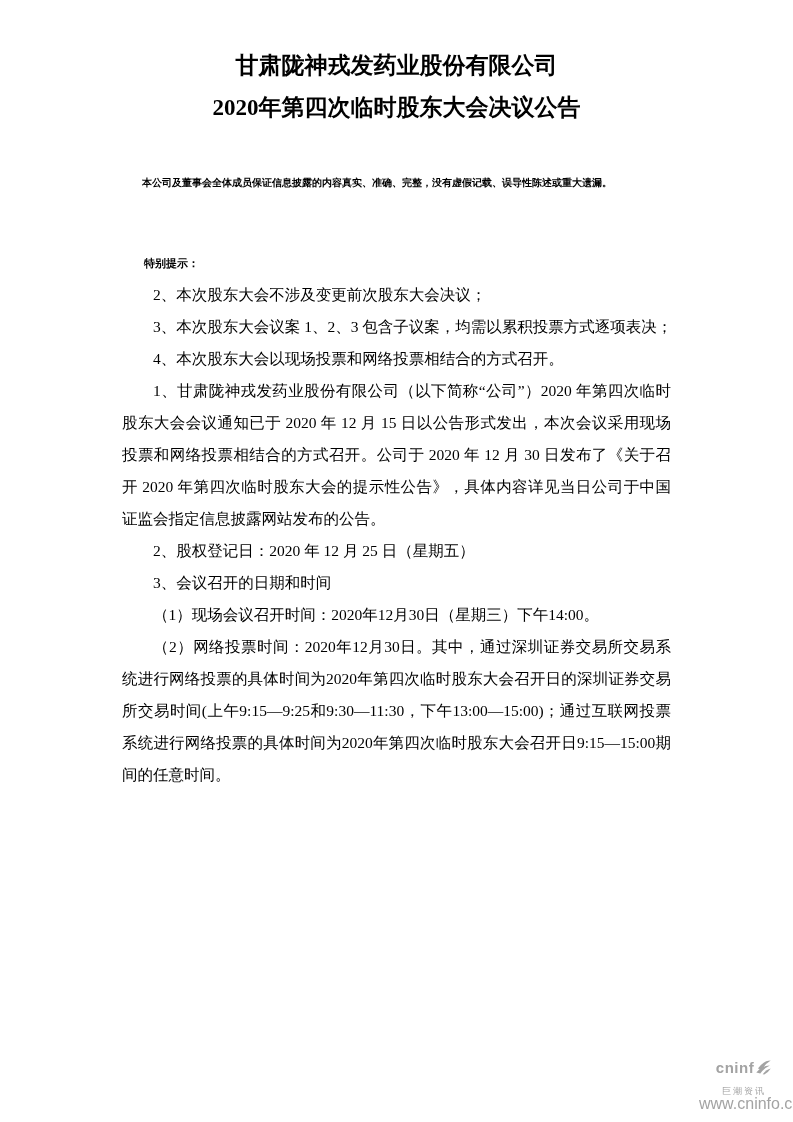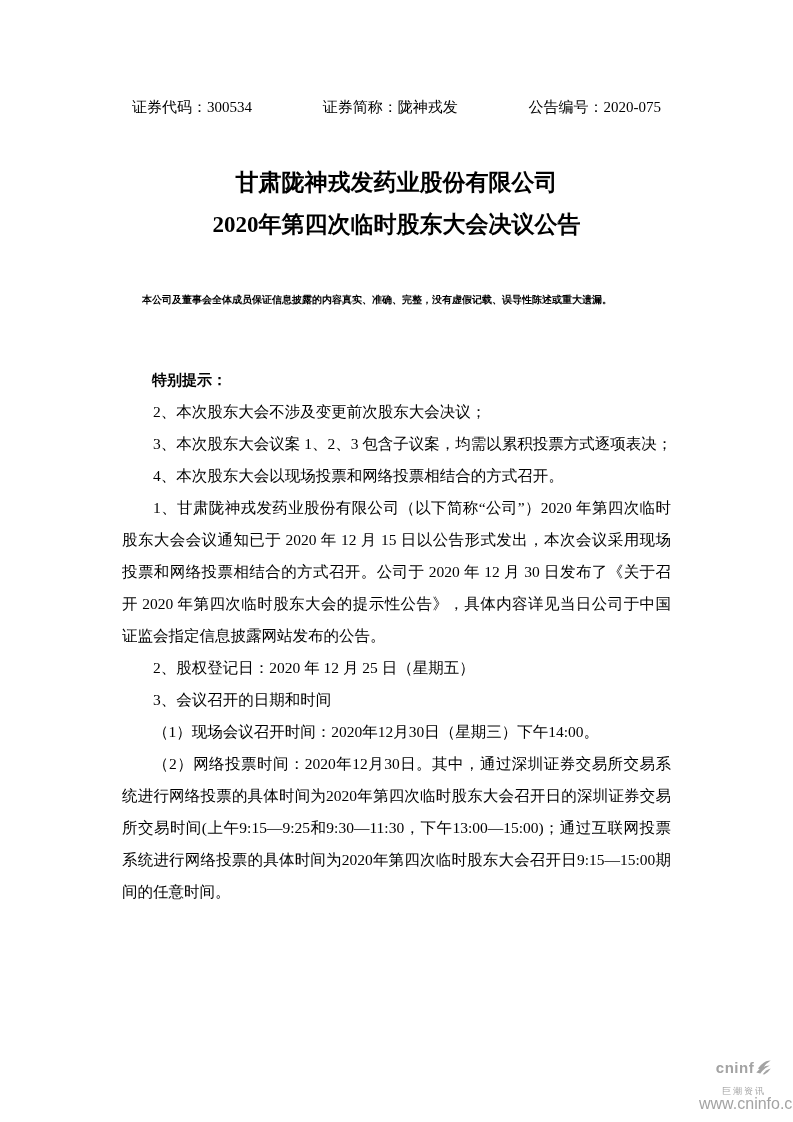--- a/index.html
+++ b/index.html
@@ -44,21 +44,21 @@
     margin: 38px 0 0 0;
     font-weight: bold;
     font-size: 10px;
     line-height: 32px;
     text-indent: 2em;
     text-align: justify;
   }
   .bold-heading {
     margin: 0;
     font-weight: bold;
-    font-size: 15px;
+    font-size: 11px;
     line-height: 32px;
     text-indent: 2em;
   }
   .special-heading {
     margin-top: 48px;
   }
   .section-heading {
     margin-top: 30px;
   }
   .line {
@@ -112,25 +112,20 @@
     margin-top: 2px;
     white-space: nowrap;
   }
 </style>
 </head>
 <body>
 
 <div class="page">
   <div class="content">
 
-    <div class="doc-header">
-      <span>证券代码：300534</span>
-      <span>证券简称：陇神戎发</span>
-      <span>公告编号：2020-075</span>
-    </div>
 
     <h1 class="doc-title">
       <span class="title-line">甘肃陇神戎发药业股份有限公司</span>
       <span class="title-line">2020年第四次临时股东大会决议公告</span>
     </h1>
 
     <p class="declaration">本公司及董事会全体成员保证信息披露的内容真实、准确、完整，没有虚假记载、误导性陈述或重大遗漏。</p>
 
     <p class="bold-heading special-heading">特别提示：</p>
     <p class="line">2、本次股东大会不涉及变更前次股东大会决议；</p>

